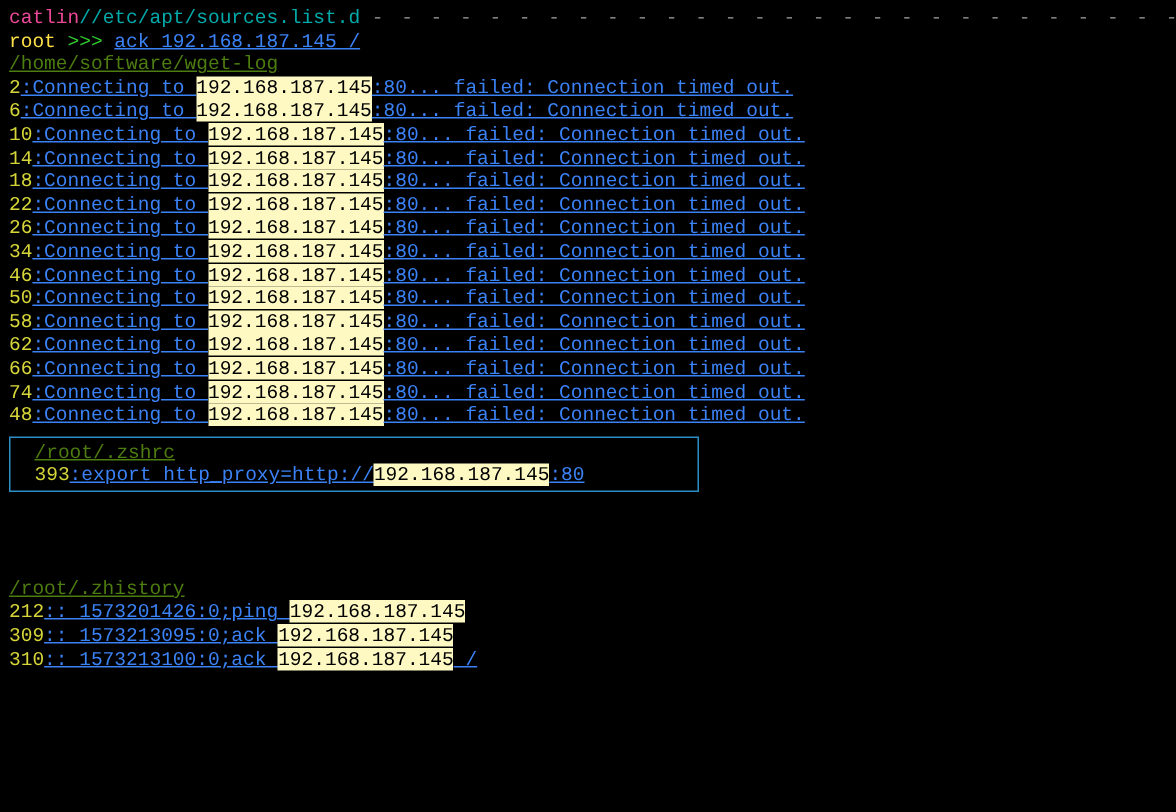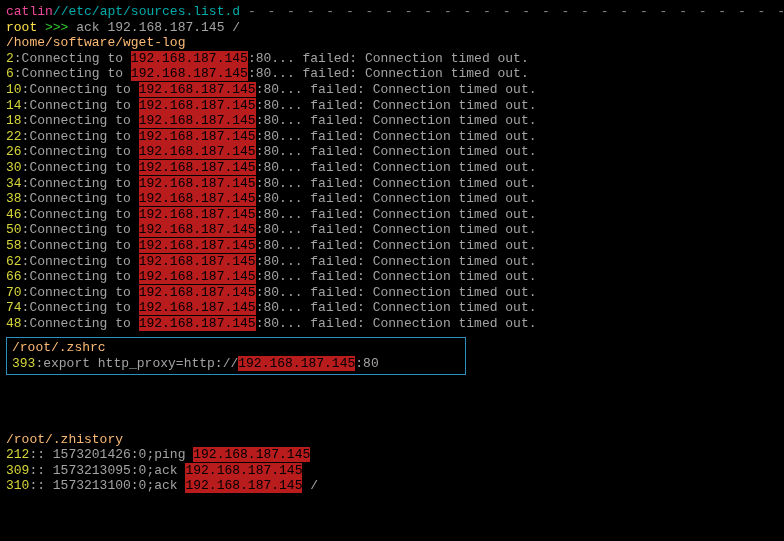--- a/index.html
+++ b/index.html
@@ -12,32 +12,33 @@
       height: 541px;
       overflow: hidden;
       padding: 4px 6px;
       line-height: 1.2;
     }
     .line { white-space: pre; }
     .cyan { color: #ec4899; }
     .green { color: #2fcc2f; }
     .teal { color: #0aa; }
     .yellow-text { color: #d6d63a; }
-    .white { color: #a3a3a3; }
+    .white { color: #3b82f6; text-decoration: underline; }
     .red-prompt { color: #fde047; }
     .highlight {
-      background: #b91c1c;
+      background: #fef9c3;
       color: #000;
     }
     .filename {
-      color: #fdba74;
+      color: #4d7c0f;
+      text-decoration: underline;
     }
     .box {
       border: 1px solid #2b8fc4;
-      padding: 2px 5px;
+      padding: 2px 16px;
       display: inline-block;
       min-width: 460px;
       margin-top: 6px;
       margin-bottom: 2px;
     }
     .dashes { color: #888; letter-spacing: 2px; }
     .spacer { height: 55px; }
   </style>
 </head>
 <body>
@@ -51,29 +52,26 @@
 <div class="line"><span class="filename">/home/software/wget-log</span></div>
 
 <div id="wgetlog-lines">
     <div class="line"><span class="yellow-text">2</span><span class="white">:Connecting to </span><span class="highlight">192.168.187.145</span><span class="white">:80... failed: Connection timed out.</span></div>
     <div class="line"><span class="yellow-text">6</span><span class="white">:Connecting to </span><span class="highlight">192.168.187.145</span><span class="white">:80... failed: Connection timed out.</span></div>
     <div class="line"><span class="yellow-text">10</span><span class="white">:Connecting to </span><span class="highlight">192.168.187.145</span><span class="white">:80... failed: Connection timed out.</span></div>
     <div class="line"><span class="yellow-text">14</span><span class="white">:Connecting to </span><span class="highlight">192.168.187.145</span><span class="white">:80... failed: Connection timed out.</span></div>
     <div class="line"><span class="yellow-text">18</span><span class="white">:Connecting to </span><span class="highlight">192.168.187.145</span><span class="white">:80... failed: Connection timed out.</span></div>
     <div class="line"><span class="yellow-text">22</span><span class="white">:Connecting to </span><span class="highlight">192.168.187.145</span><span class="white">:80... failed: Connection timed out.</span></div>
     <div class="line"><span class="yellow-text">26</span><span class="white">:Connecting to </span><span class="highlight">192.168.187.145</span><span class="white">:80... failed: Connection timed out.</span></div>
-    <div class="line"><span class="yellow-text">30</span><span class="white">:Connecting to </span><span class="highlight">192.168.187.145</span><span class="white">:80... failed: Connection timed out.</span></div>
     <div class="line"><span class="yellow-text">34</span><span class="white">:Connecting to </span><span class="highlight">192.168.187.145</span><span class="white">:80... failed: Connection timed out.</span></div>
-    <div class="line"><span class="yellow-text">38</span><span class="white">:Connecting to </span><span class="highlight">192.168.187.145</span><span class="white">:80... failed: Connection timed out.</span></div>
     <div class="line"><span class="yellow-text">46</span><span class="white">:Connecting to </span><span class="highlight">192.168.187.145</span><span class="white">:80... failed: Connection timed out.</span></div>
     <div class="line"><span class="yellow-text">50</span><span class="white">:Connecting to </span><span class="highlight">192.168.187.145</span><span class="white">:80... failed: Connection timed out.</span></div>
     <div class="line"><span class="yellow-text">58</span><span class="white">:Connecting to </span><span class="highlight">192.168.187.145</span><span class="white">:80... failed: Connection timed out.</span></div>
     <div class="line"><span class="yellow-text">62</span><span class="white">:Connecting to </span><span class="highlight">192.168.187.145</span><span class="white">:80... failed: Connection timed out.</span></div>
     <div class="line"><span class="yellow-text">66</span><span class="white">:Connecting to </span><span class="highlight">192.168.187.145</span><span class="white">:80... failed: Connection timed out.</span></div>
-    <div class="line"><span class="yellow-text">70</span><span class="white">:Connecting to </span><span class="highlight">192.168.187.145</span><span class="white">:80... failed: Connection timed out.</span></div>
     <div class="line"><span class="yellow-text">74</span><span class="white">:Connecting to </span><span class="highlight">192.168.187.145</span><span class="white">:80... failed: Connection timed out.</span></div>
     <div class="line"><span class="yellow-text">48</span><span class="white">:Connecting to </span><span class="highlight">192.168.187.145</span><span class="white">:80... failed: Connection timed out.</span></div>
   </div>
 
 <div class="box">
   <div class="line"><span class="filename">/root/.zshrc</span></div>
   <div class="line"><span class="yellow-text">393</span><span class="white">:export http_proxy=http://</span><span class="highlight">192.168.187.145</span><span class="white">:80</span></div>
 </div>
 
 <div class="spacer"></div>

